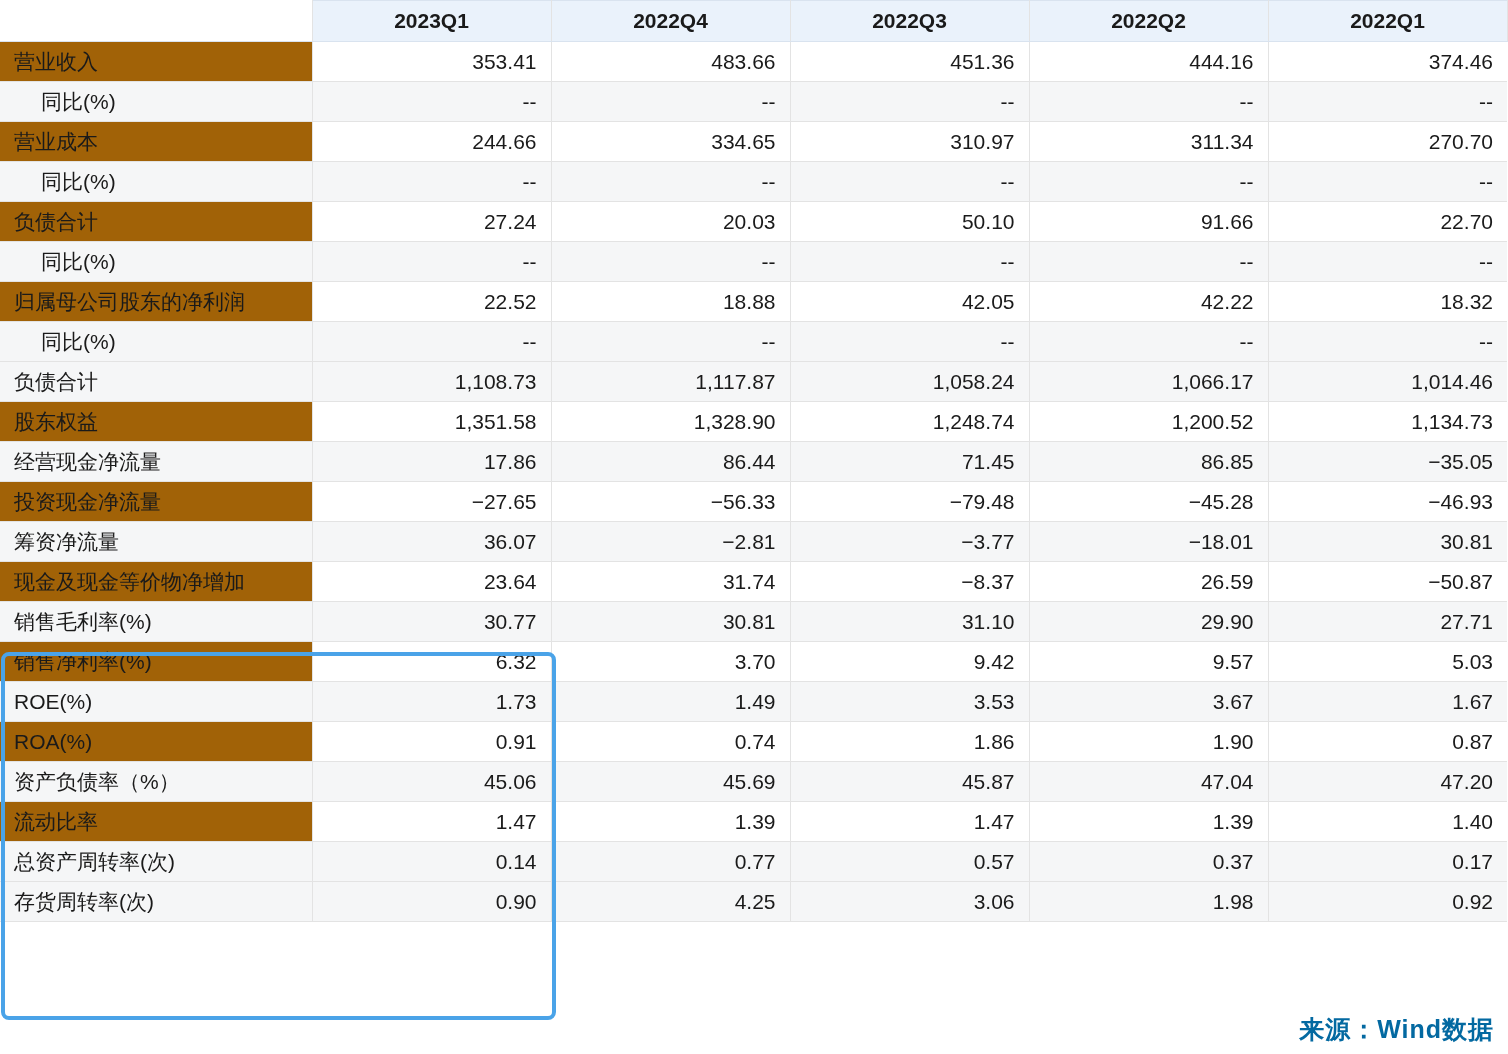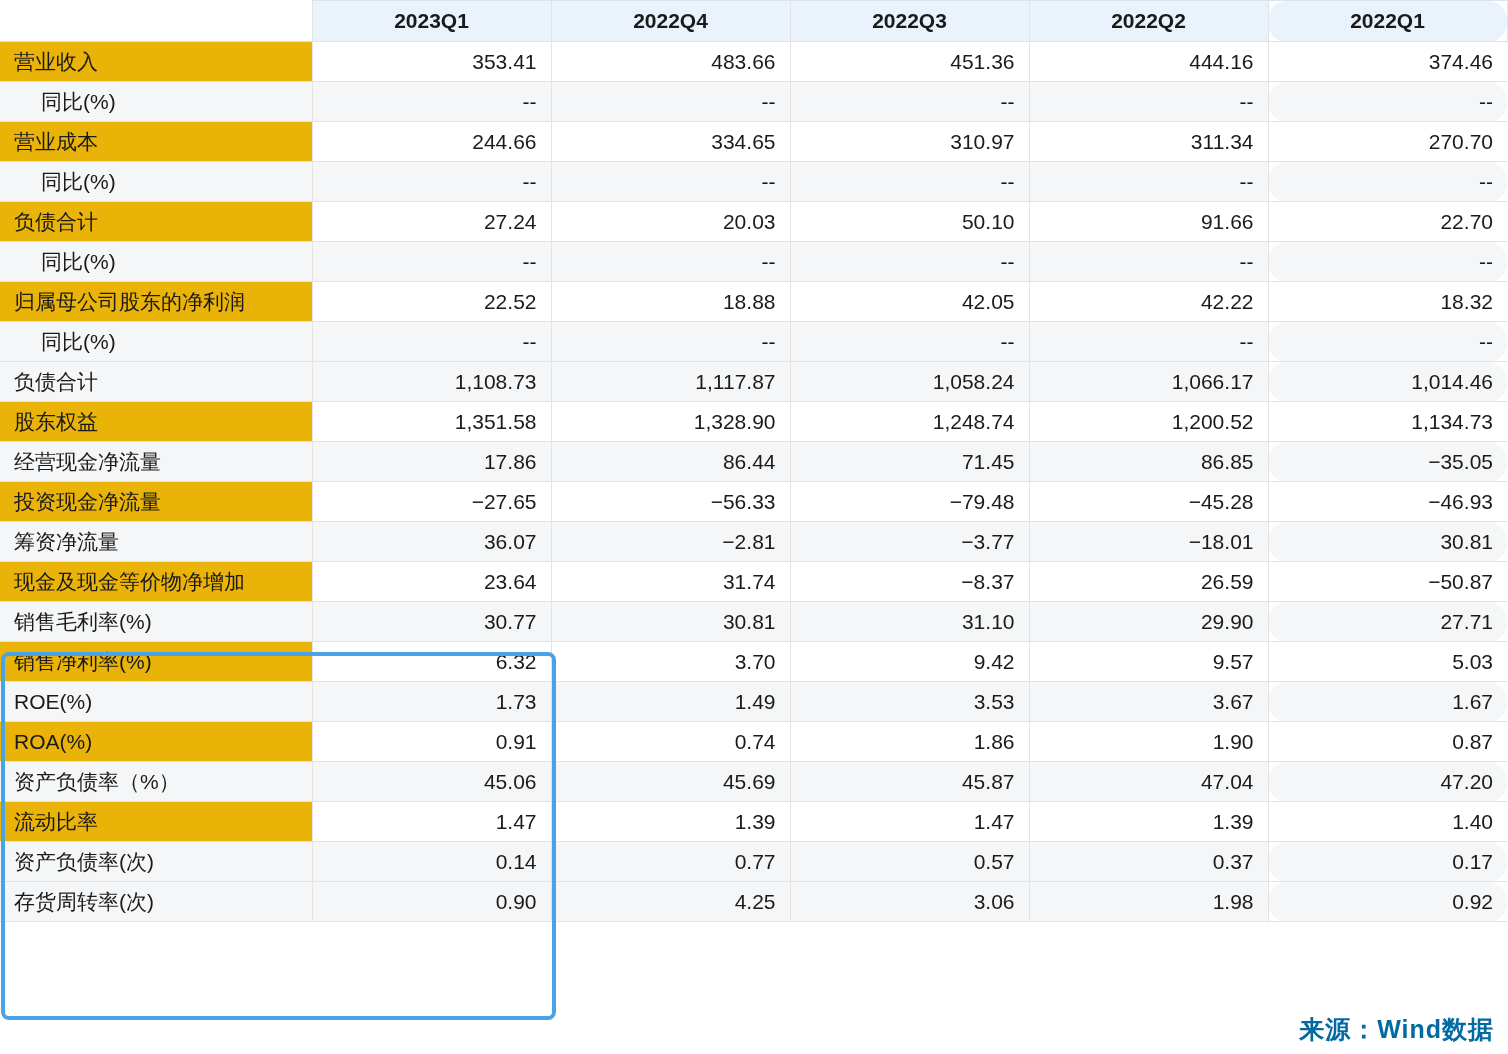--- a/index.html
+++ b/index.html
@@ -46,36 +46,35 @@
     border-top: 1px solid #d9e3ef;
     border-bottom: 1px solid #d9e3ef;
   }
   table.fin thead th.corner {
     background: #ffffff;
     border-left: none;
     border-top: none;
   }
   table.fin td.label {
     text-align: left;
-    background: #eab308;
+    background: #a16207;
     border-left: none;
   }
   table.fin td.label.indent {
     padding-left: 41px;
   }
   table.fin td.val {
     text-align: right;
     background: #ffffff;
   }
   tr.alt td.label, tr.alt td.val {
     background: #f5f6f7;
   }
   td.val:last-child, th:last-child {
     border-right: none;
-    border-radius: 19px;
   }
   
   .highlight-box {
     position: absolute;
     left: 1px;
     top: 652px;
     width: 555px;
     height: 368px;
     border: 4px solid #4aa3e8;
     border-radius: 8px;
@@ -271,21 +270,21 @@
         </tr>
         <tr>
           <td class="label">流动比率</td>
           <td class="val">1.47</td>
           <td class="val">1.39</td>
           <td class="val">1.47</td>
           <td class="val">1.39</td>
           <td class="val">1.40</td>
         </tr>
         <tr class="alt">
-          <td class="label">资产负债率(次)</td>
+          <td class="label">总资产周转率(次)</td>
           <td class="val">0.14</td>
           <td class="val">0.77</td>
           <td class="val">0.57</td>
           <td class="val">0.37</td>
           <td class="val">0.17</td>
         </tr>
         <tr class="alt">
           <td class="label">存货周转率(次)</td>
           <td class="val">0.90</td>
           <td class="val">4.25</td>

